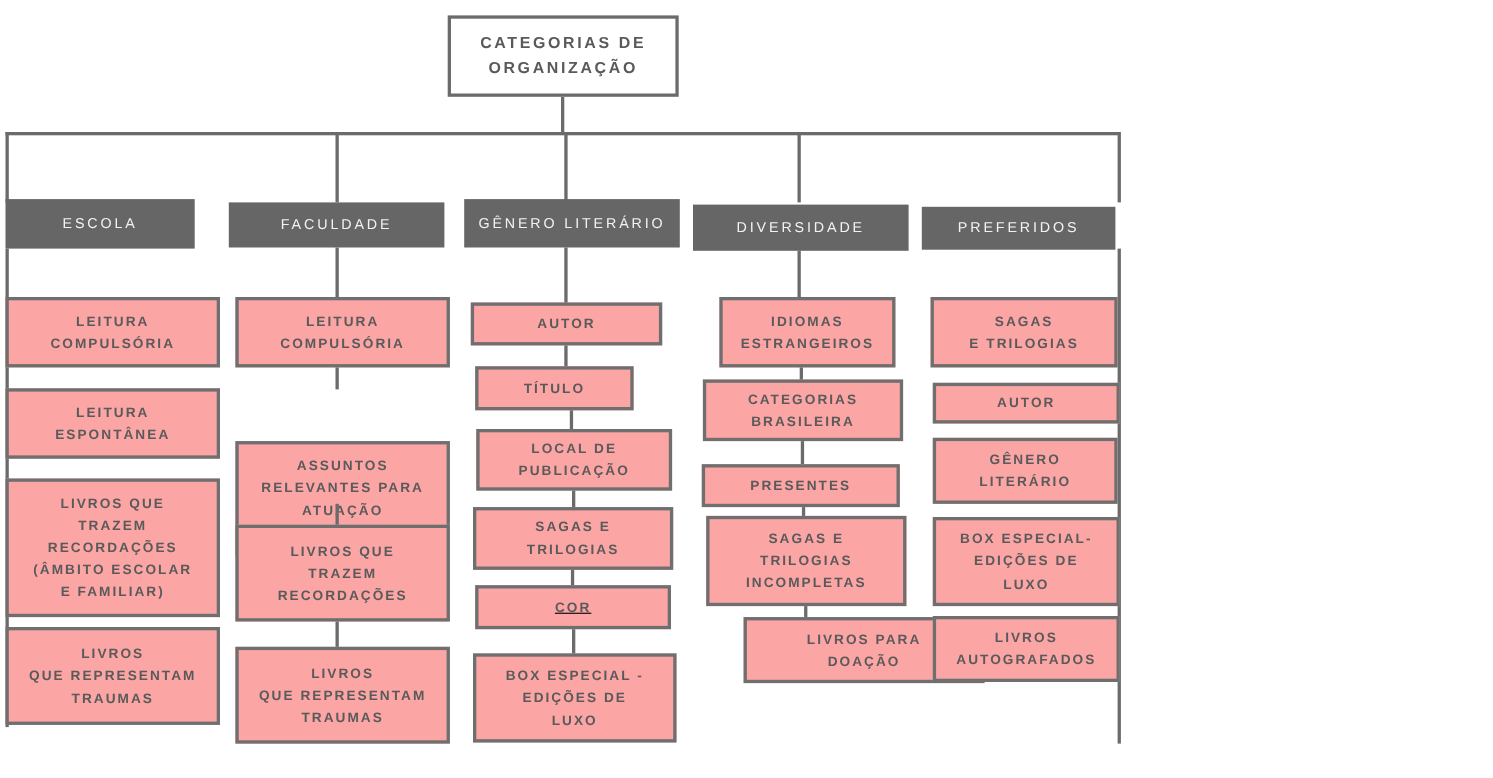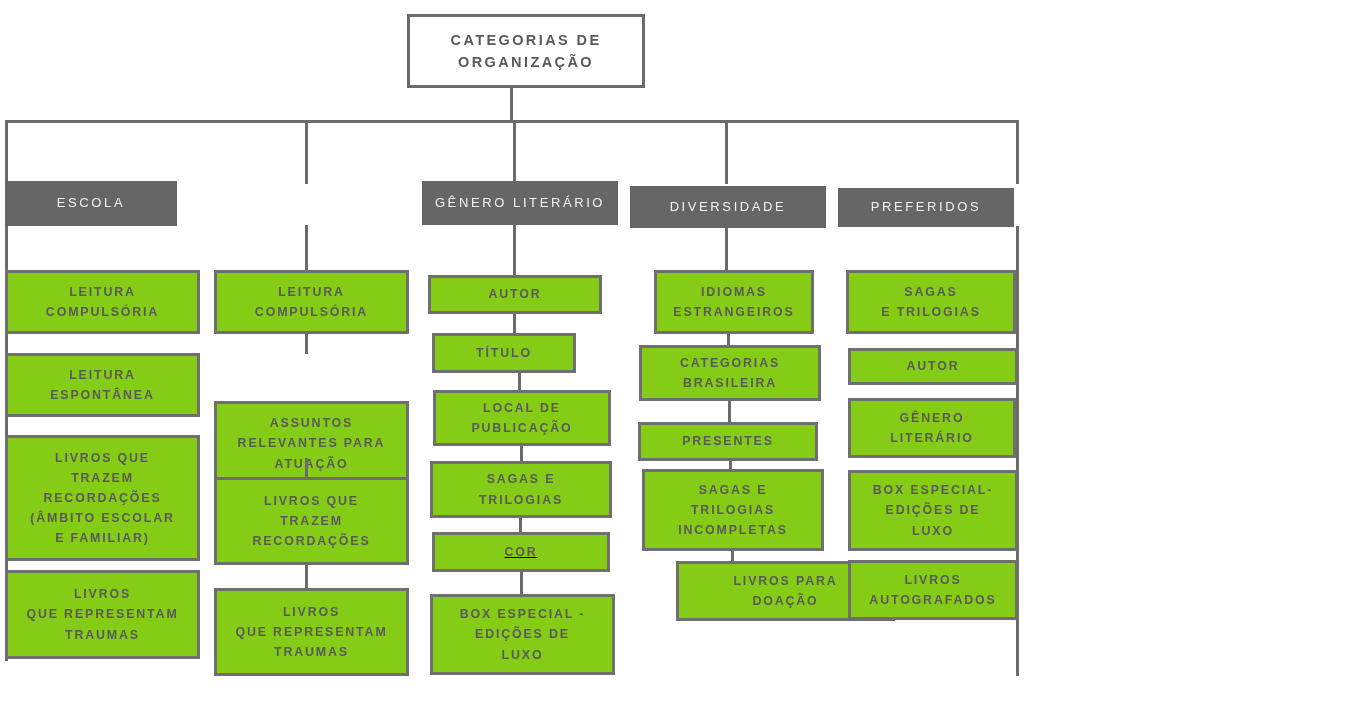--- a/index.html
+++ b/index.html
@@ -69,58 +69,61 @@
     letter-spacing: 2.6px;
     line-height: 1.3;
     white-space: pre-line;
   }
 
   
   .node {
     position: absolute;
     box-sizing: border-box;
     border: 3px solid #6f6f6f;
-    background: #84cc16;
+    background: #fca5a5;
     display: flex;
     align-items: center;
     justify-content: center;
     text-align: center;
     padding: 2px 6px;
   }
   .node .txt {
     color: #5a5a5a;
     font-size: 12.4px;
     font-weight: bold;
     letter-spacing: 1.85px;
     line-height: 1.62;
     white-space: pre-line;
   }
 </style>
 </head>
 <body>
 
 <div id="chart-root">
 
-  <div class="root-box" style="left:407px; top:14px; width:238px; height:74px;">
+  <div class="root-box" style="left:407px; top:14px; width:210px; height:74px;">
     <span class="txt">CATEGORIAS DE
 ORGANIZAÇÃO</span>
   </div>
 
   <div class="line-v" style="left:510px; top:88px; height:33px;"></div>
 
   <div class="line-h" style="left:5px; top:120px; width:1013px;"></div>
 
   <div class="line-v" style="left:5px; top:120px; height:64px;"></div>
   <div class="line-v" style="left:305px; top:120px; height:64px;"></div>
   <div class="line-v" style="left:513px; top:120px; height:64px;"></div>
   <div class="line-v" style="left:725px; top:120px; height:64px;"></div>
   <div class="line-v" style="left:1016px; top:120px; height:64px;"></div>
 
   <div class="cat-head" style="left:5px; top:181px; width:172px; height:45px;">
     <span class="txt">ESCOLA</span>
+  </div>
+  <div class="cat-head" style="left:208px; top:184px; width:196px; height:41px;">
+    <span class="txt">FACULDADE</span>
   </div>
   <div class="cat-head" style="left:422px; top:181px; width:196px; height:44px;">
     <span class="txt">GÊNERO LITERÁRIO</span>
   </div>
   <div class="cat-head" style="left:630px; top:186px; width:196px; height:42px;">
     <span class="txt">DIVERSIDADE</span>
   </div>
   <div class="cat-head" style="left:838px; top:188px; width:176px; height:39px;">
     <span class="txt">PREFERIDOS</span>
   </div>

